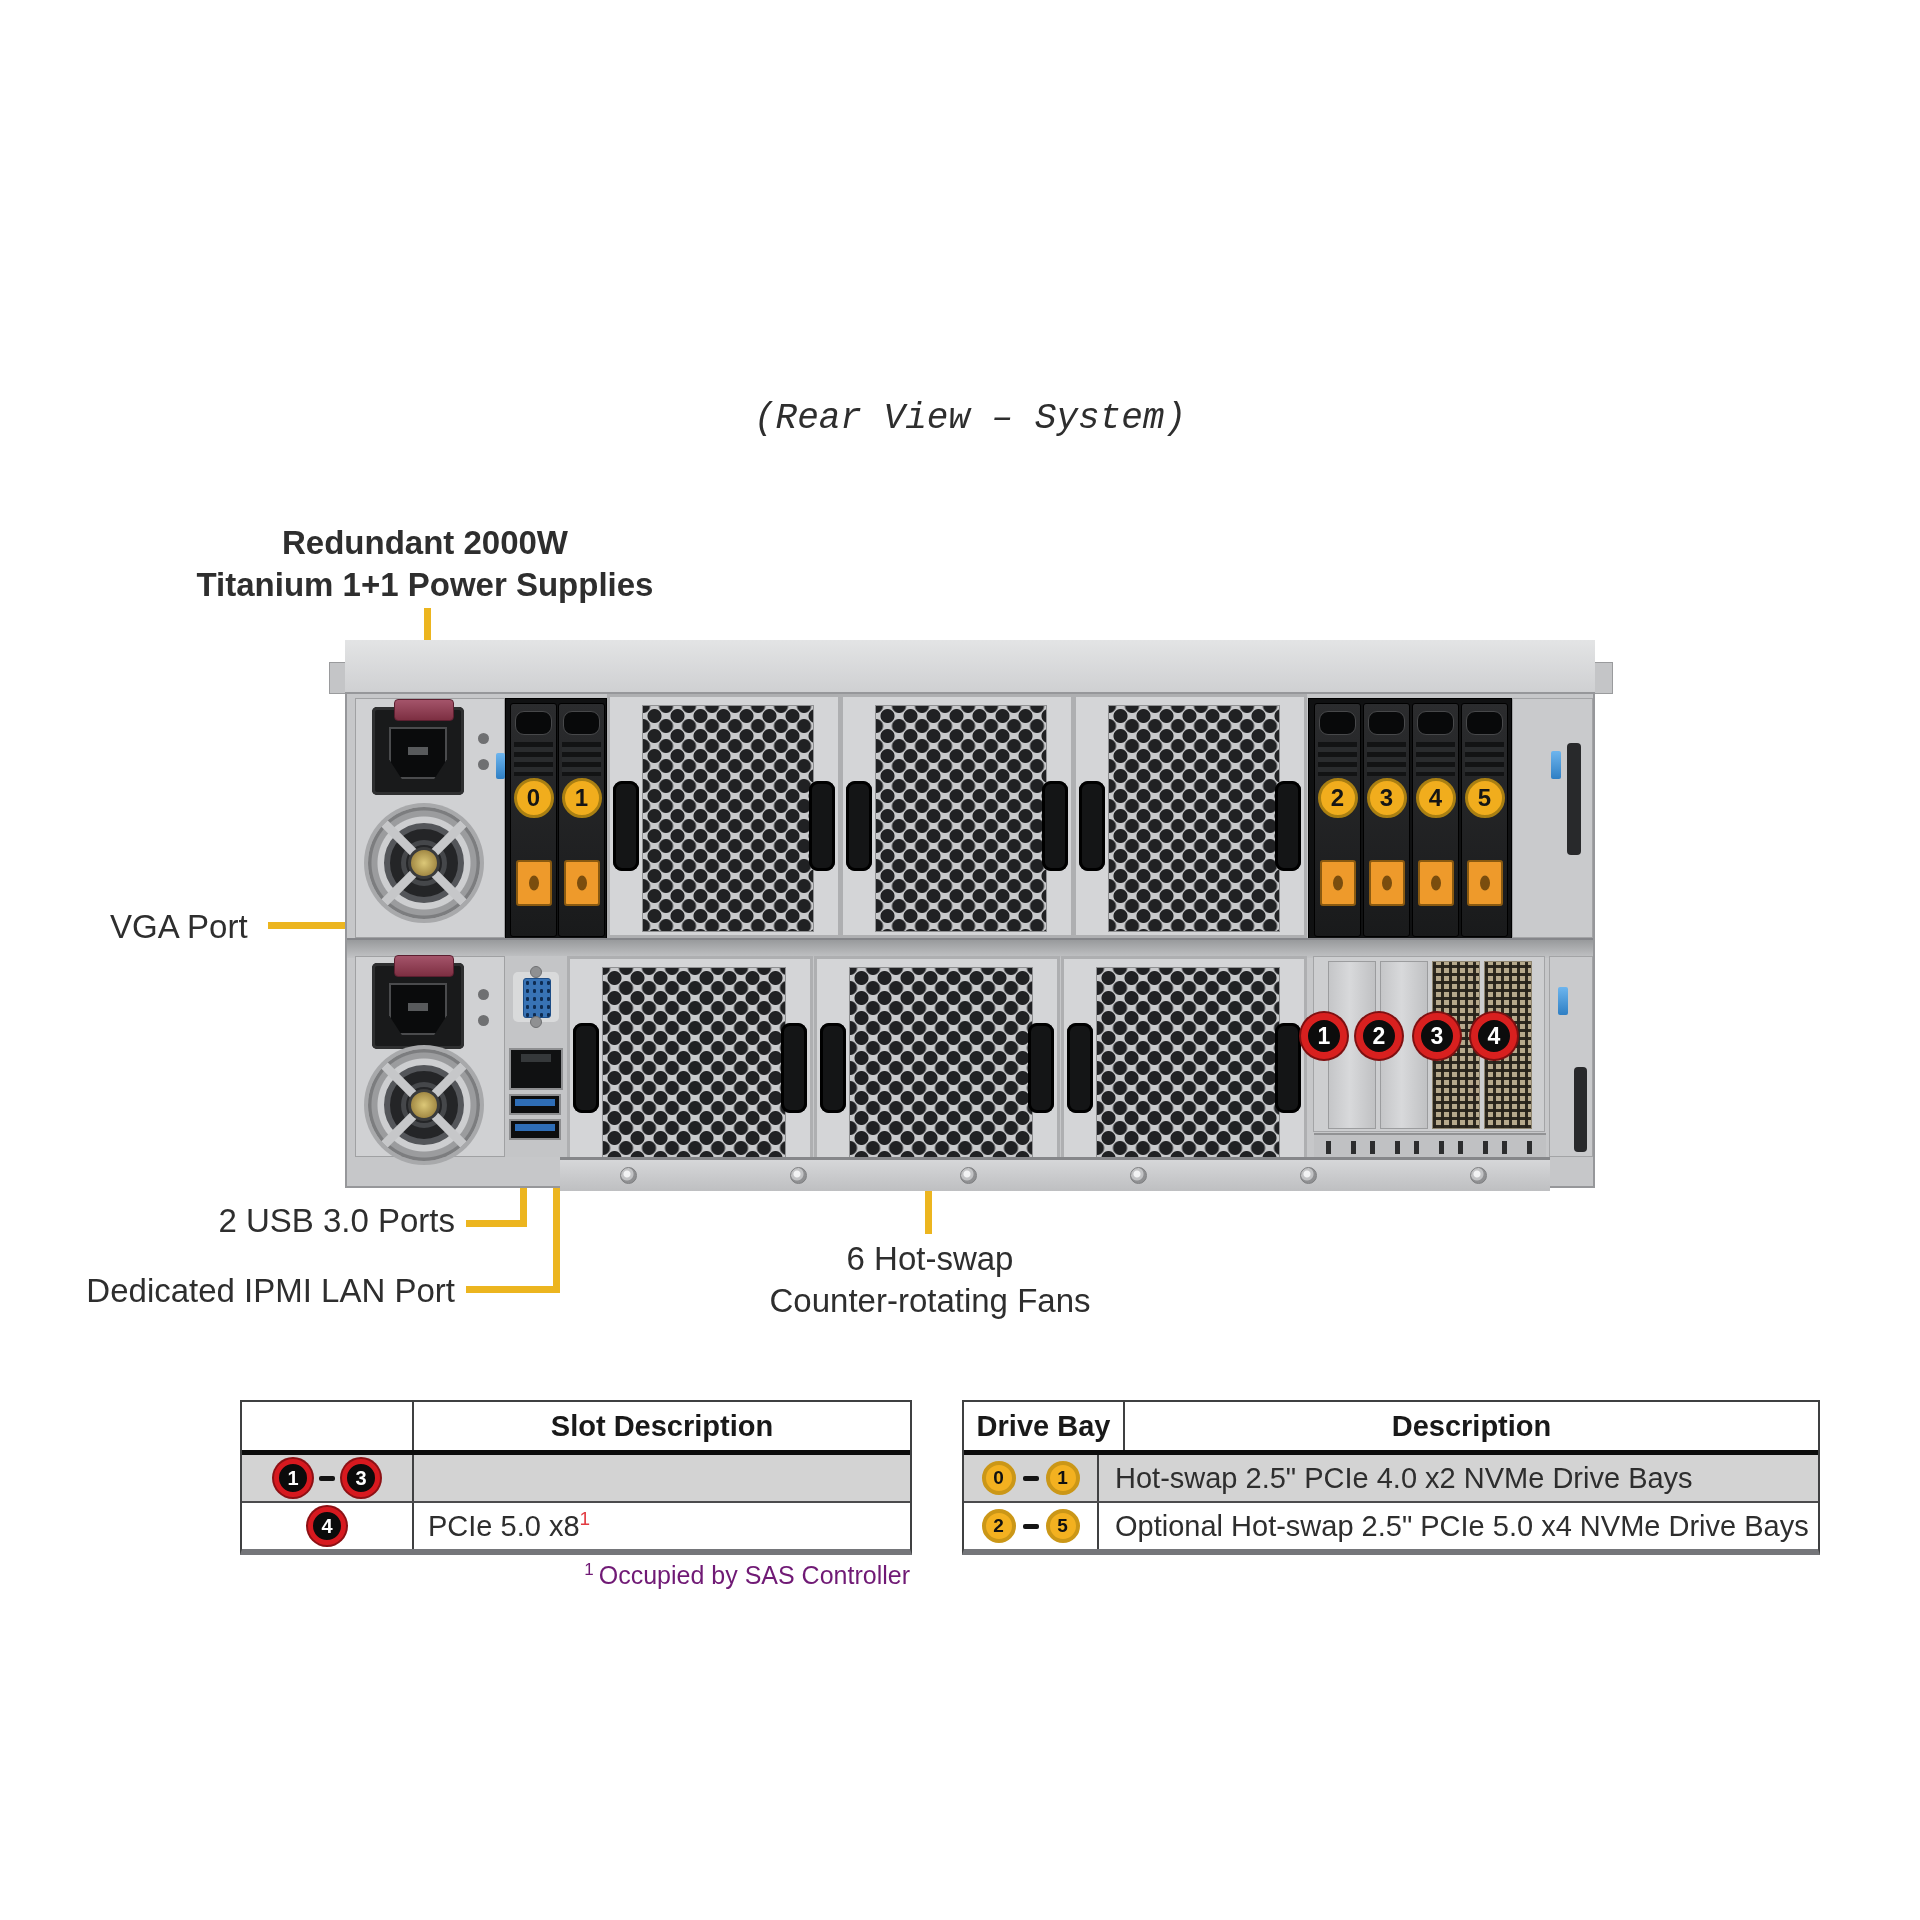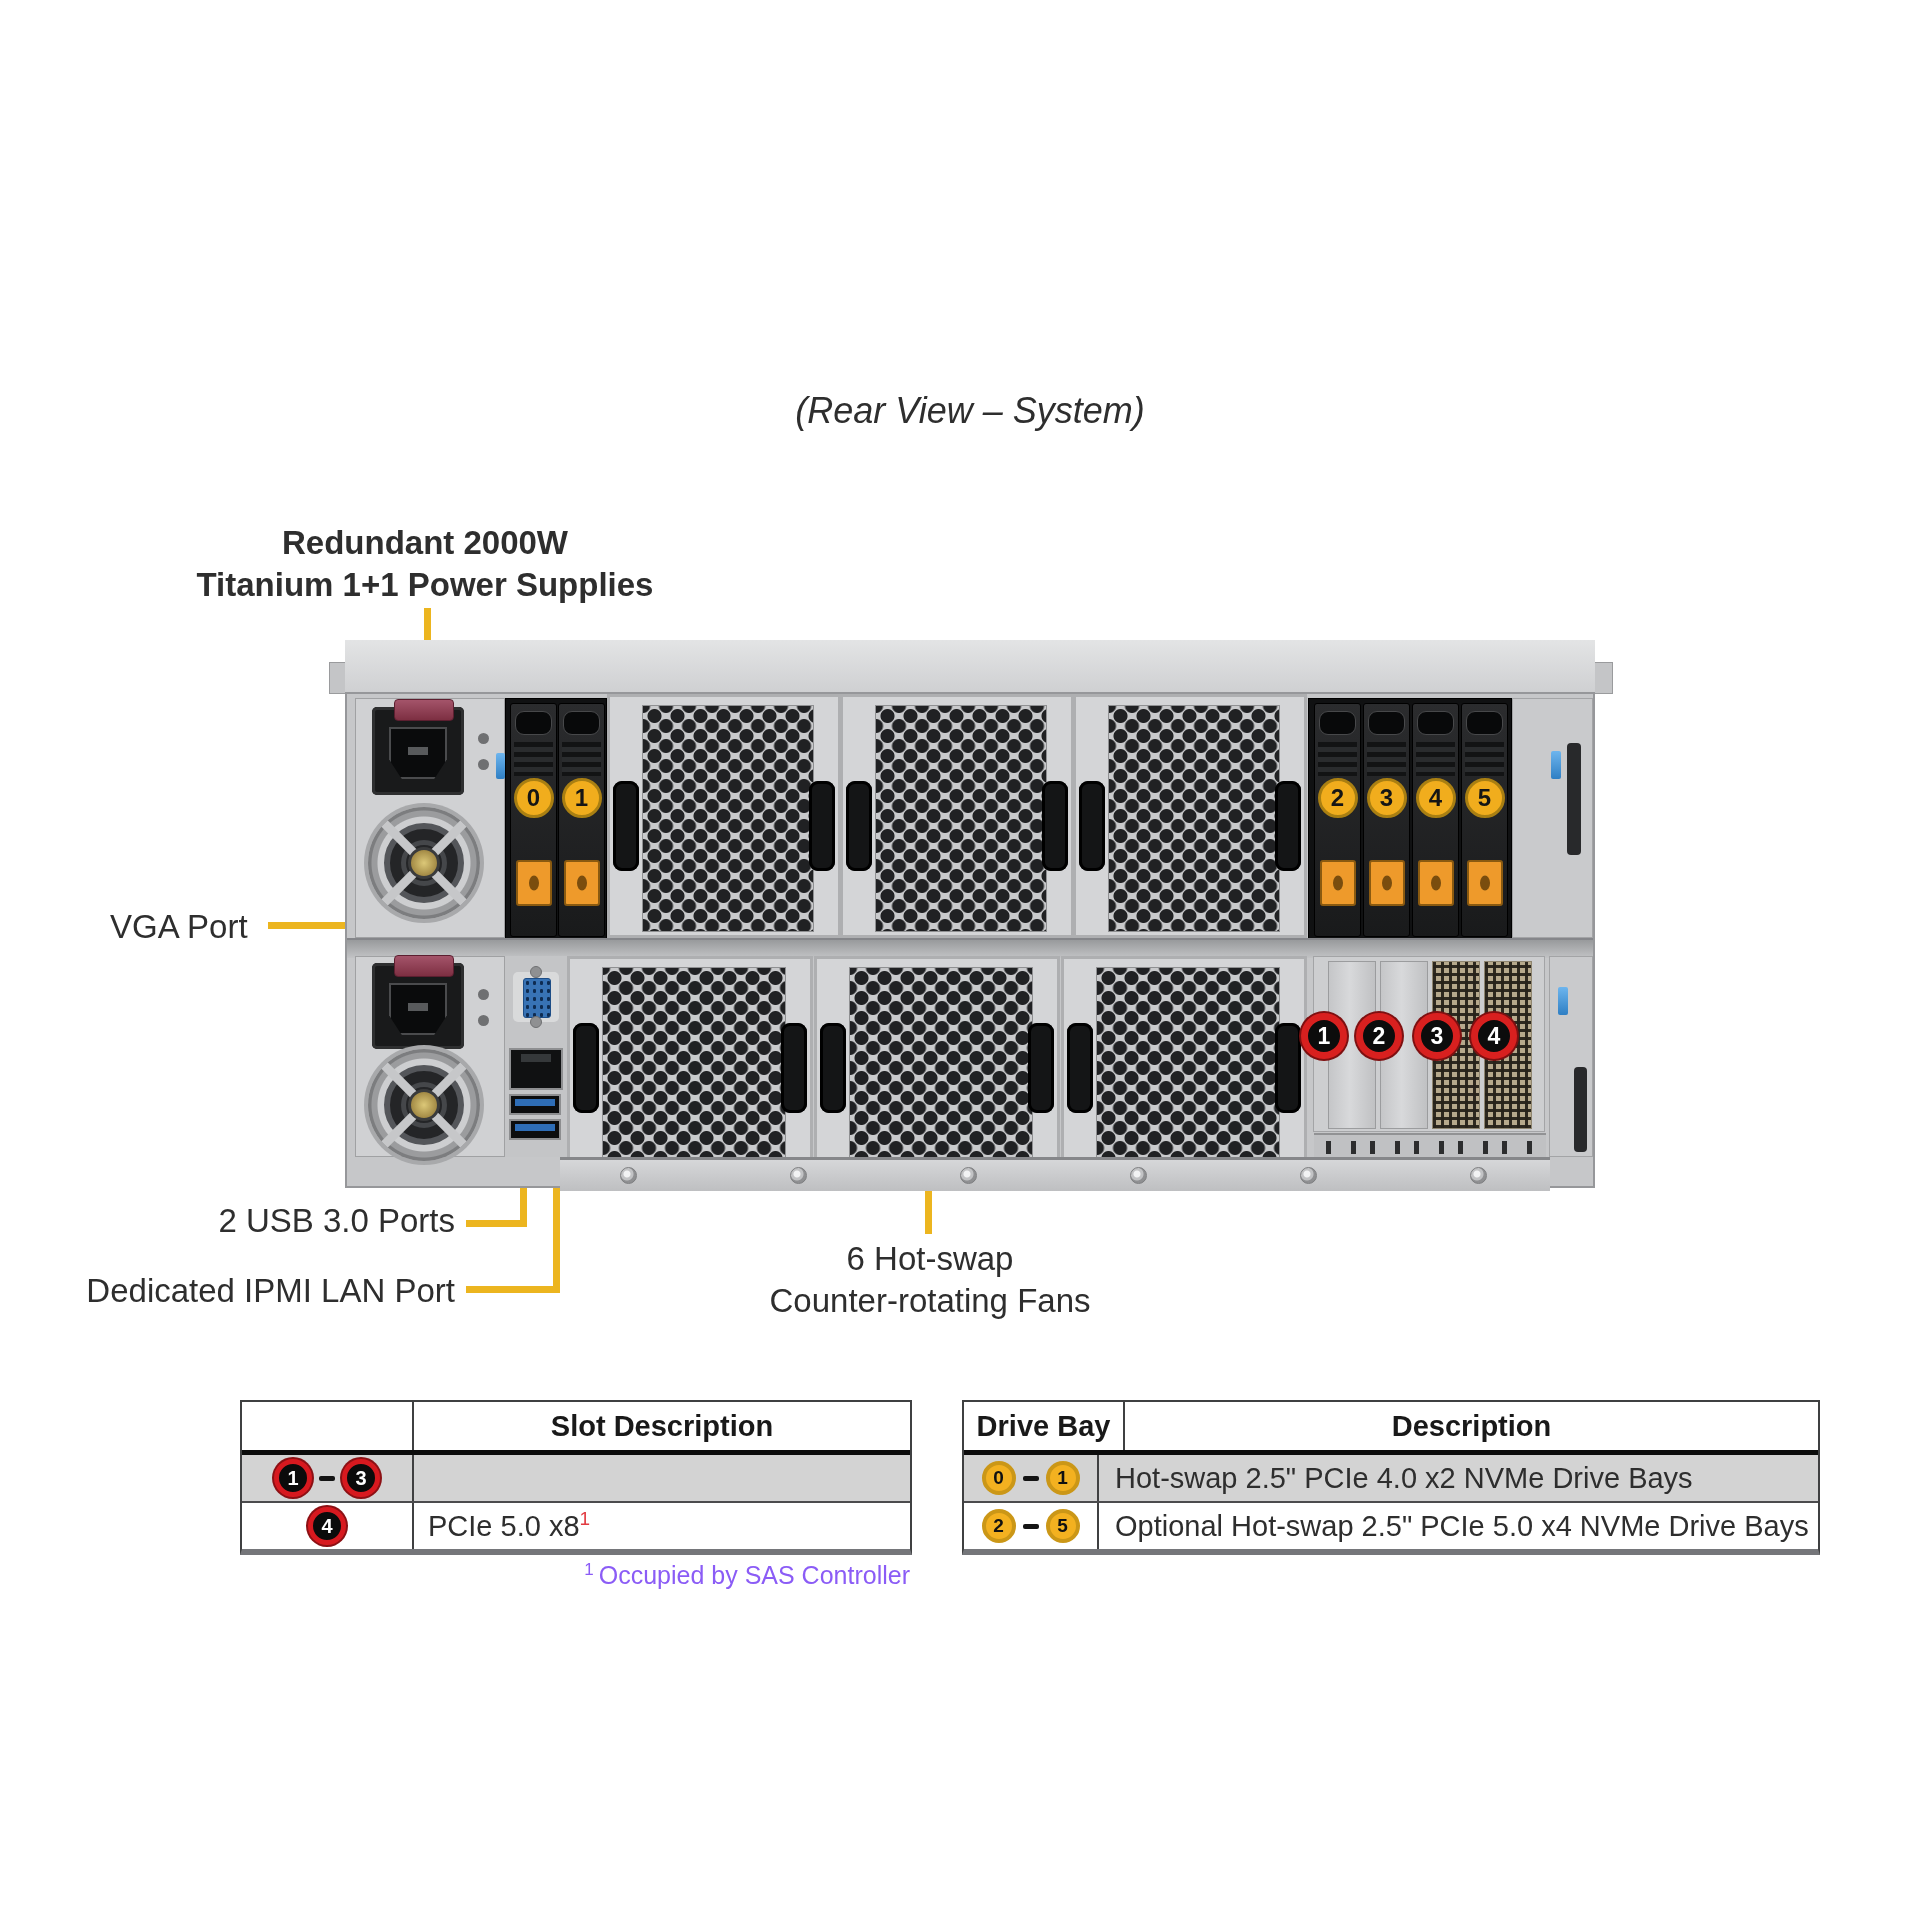--- a/index.html
+++ b/index.html
@@ -118,29 +118,29 @@
   .col2 { flex:1; padding-left:14px; }
   .col2c { flex:1; text-align:center; }
   .range-dash { width:16px; height:5px; background:#141414; border-radius:2px; margin:0 7px; }
   .slot-badge-t { width:28px; height:28px; border-radius:50%; background:#0b0b0b; color:#fff;
                   border:5px solid #d7191f; box-shadow:0 0 0 2px #8c1014;
                   display:flex; align-items:center; justify-content:center; font-size:20px; font-weight:bold; }
   .bay-badge-t { width:26px; height:26px; border-radius:50%; background:#F3B120; color:#111;
                  border:4px solid #cb9717; display:flex; align-items:center; justify-content:center;
                  font-size:19px; font-weight:bold; }
   .sup-red { color:#E23B41; font-size:19px; vertical-align:super; line-height:0; }
-  .footnote { font-size:25px; color:#8b5cf6; }
+  .footnote { font-size:25px; color:#701a75; }
   .footnote .fsup { font-size:17px; vertical-align:super; margin-right:5px; }
 </style>
 </head>
 <body>
 
 <div id="canvas">
 
-  <div class="abs title" style="left:690px; top:390px; width:560px;">(Rear View – System)</div>
+  <div class="abs title" style="left:690px; top:398px; width:560px;font-family:Liberation Mono, monospace;">(Rear View – System)</div>
 
   <div class="abs callout c-center" style="left:180px; top:522px; width:490px;font-weight:bold;">
     <div>Redundant 2000W</div>
     <div>Titanium 1+1 Power Supplies</div>
   </div>
   <div class="abs gold" style="left:424px; top:608px; width:7px; height:136px;"></div>
 
   <div class="abs callout" style="left:110px; top:906px; width:200px;">VGA Port</div>
   <div class="abs gold" style="left:268px; top:922px; width:277px; height:7px;"></div>
   <div class="abs gold" style="left:538px; top:922px; width:7px; height:46px;"></div>

